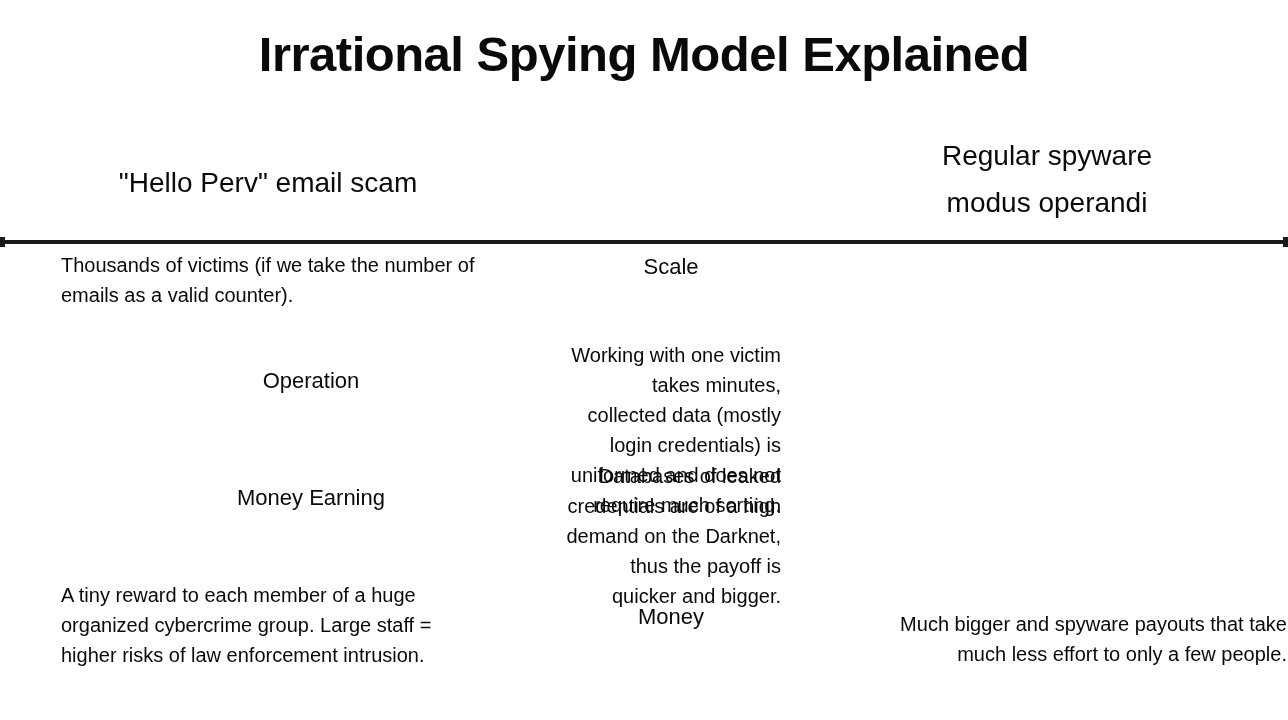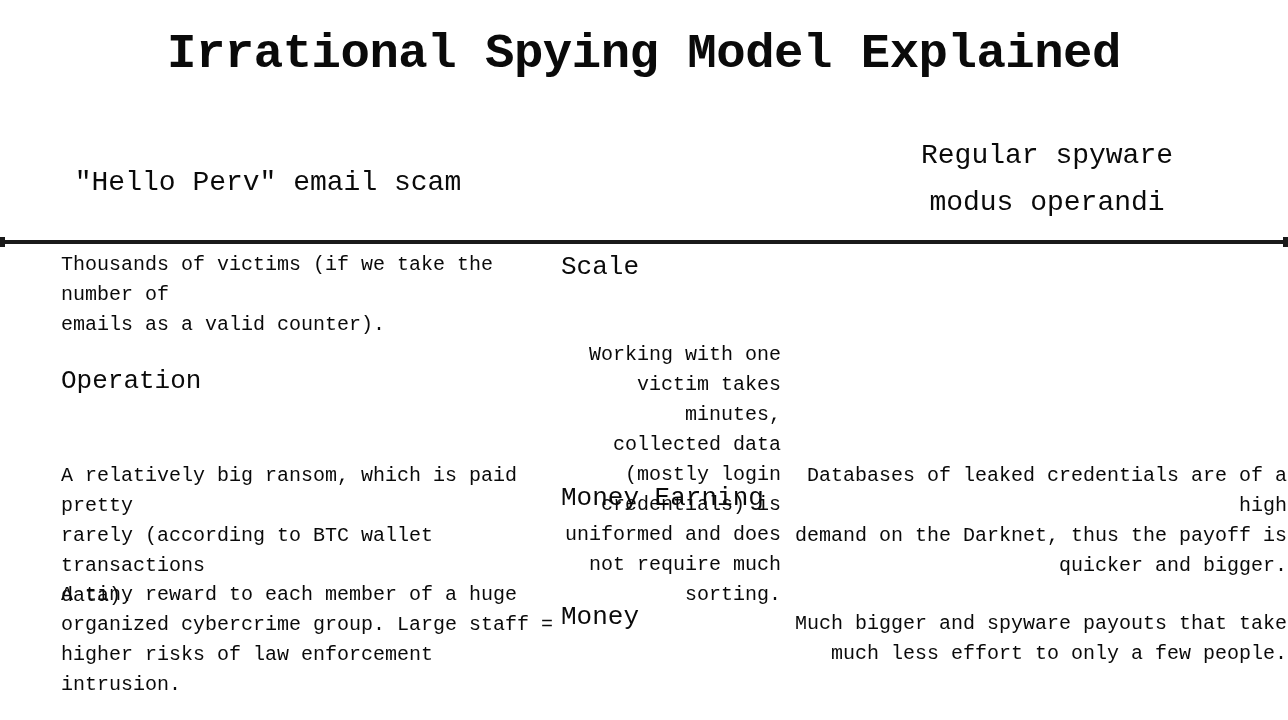--- a/index.html
+++ b/index.html
@@ -2,21 +2,21 @@
 <html><head>
 <meta charset="utf-8">
 <style>
   html, body { margin: 0; padding: 0; background: #ffffff; }
   .slide {
     position: relative;
     width: 1288px;
     height: 720px;
     background: #ffffff;
     color: #0a0a0a;
-    font-family: Liberation Mono, monospace;
+    font-family: Liberation Sans, sans-serif;
     overflow: hidden;
   }
   .title {
     position: absolute;
     top: 26px; left: 0; right: 0;
     margin: 0;
     text-align: center;
     font-size: 49px;
     font-weight: 600;
     letter-spacing: -0.5px;
@@ -64,23 +64,23 @@
   .row4 { top: 580px; }
   .cell {
     font-size: 20px;
     line-height: 30px;
     white-space: pre-line;
     color: #0a0a0a;
   }
   .cell.left  { text-align: left; }
   .cell.right { text-align: right; }
   .cell.label {
-    font-size: 26px;
+    font-size: 22px;
     line-height: 30px;
-    text-align: left;
+    text-align: center;
     white-space: normal;
   }
   .row1 .label { margin-top: 2px; }
   .row2 .label { margin-top: 26px; }
   .row3 .label { margin-top: 22px; }
   .row4 .label { margin-top: 22px; }
   .row4 .right { margin-top: 29px; }
 </style>
 </head>
 <body>
@@ -102,23 +102,20 @@
   </div>
 
   <div class="row row2">
     <div class="cell label">Operation</div>
     <div class="cell right">Working with one victim takes minutes,
 collected data (mostly login credentials) is
 uniformed and does not require much sorting.</div>
   </div>
 
   <div class="row row3">
-    <div class="cell left">A relatively big ransom, which is paid pretty
-rarely (according to BTC wallet transactions
-data).</div>
     <div class="cell label">Money Earning</div>
     <div class="cell right">Databases of leaked credentials are of a high
 demand on the Darknet, thus the payoff is
 quicker and bigger.</div>
   </div>
 
   <div class="row row4">
     <div class="cell left">A tiny reward to each member of a huge
 organized cybercrime group. Large staff =
 higher risks of law enforcement intrusion.</div>

